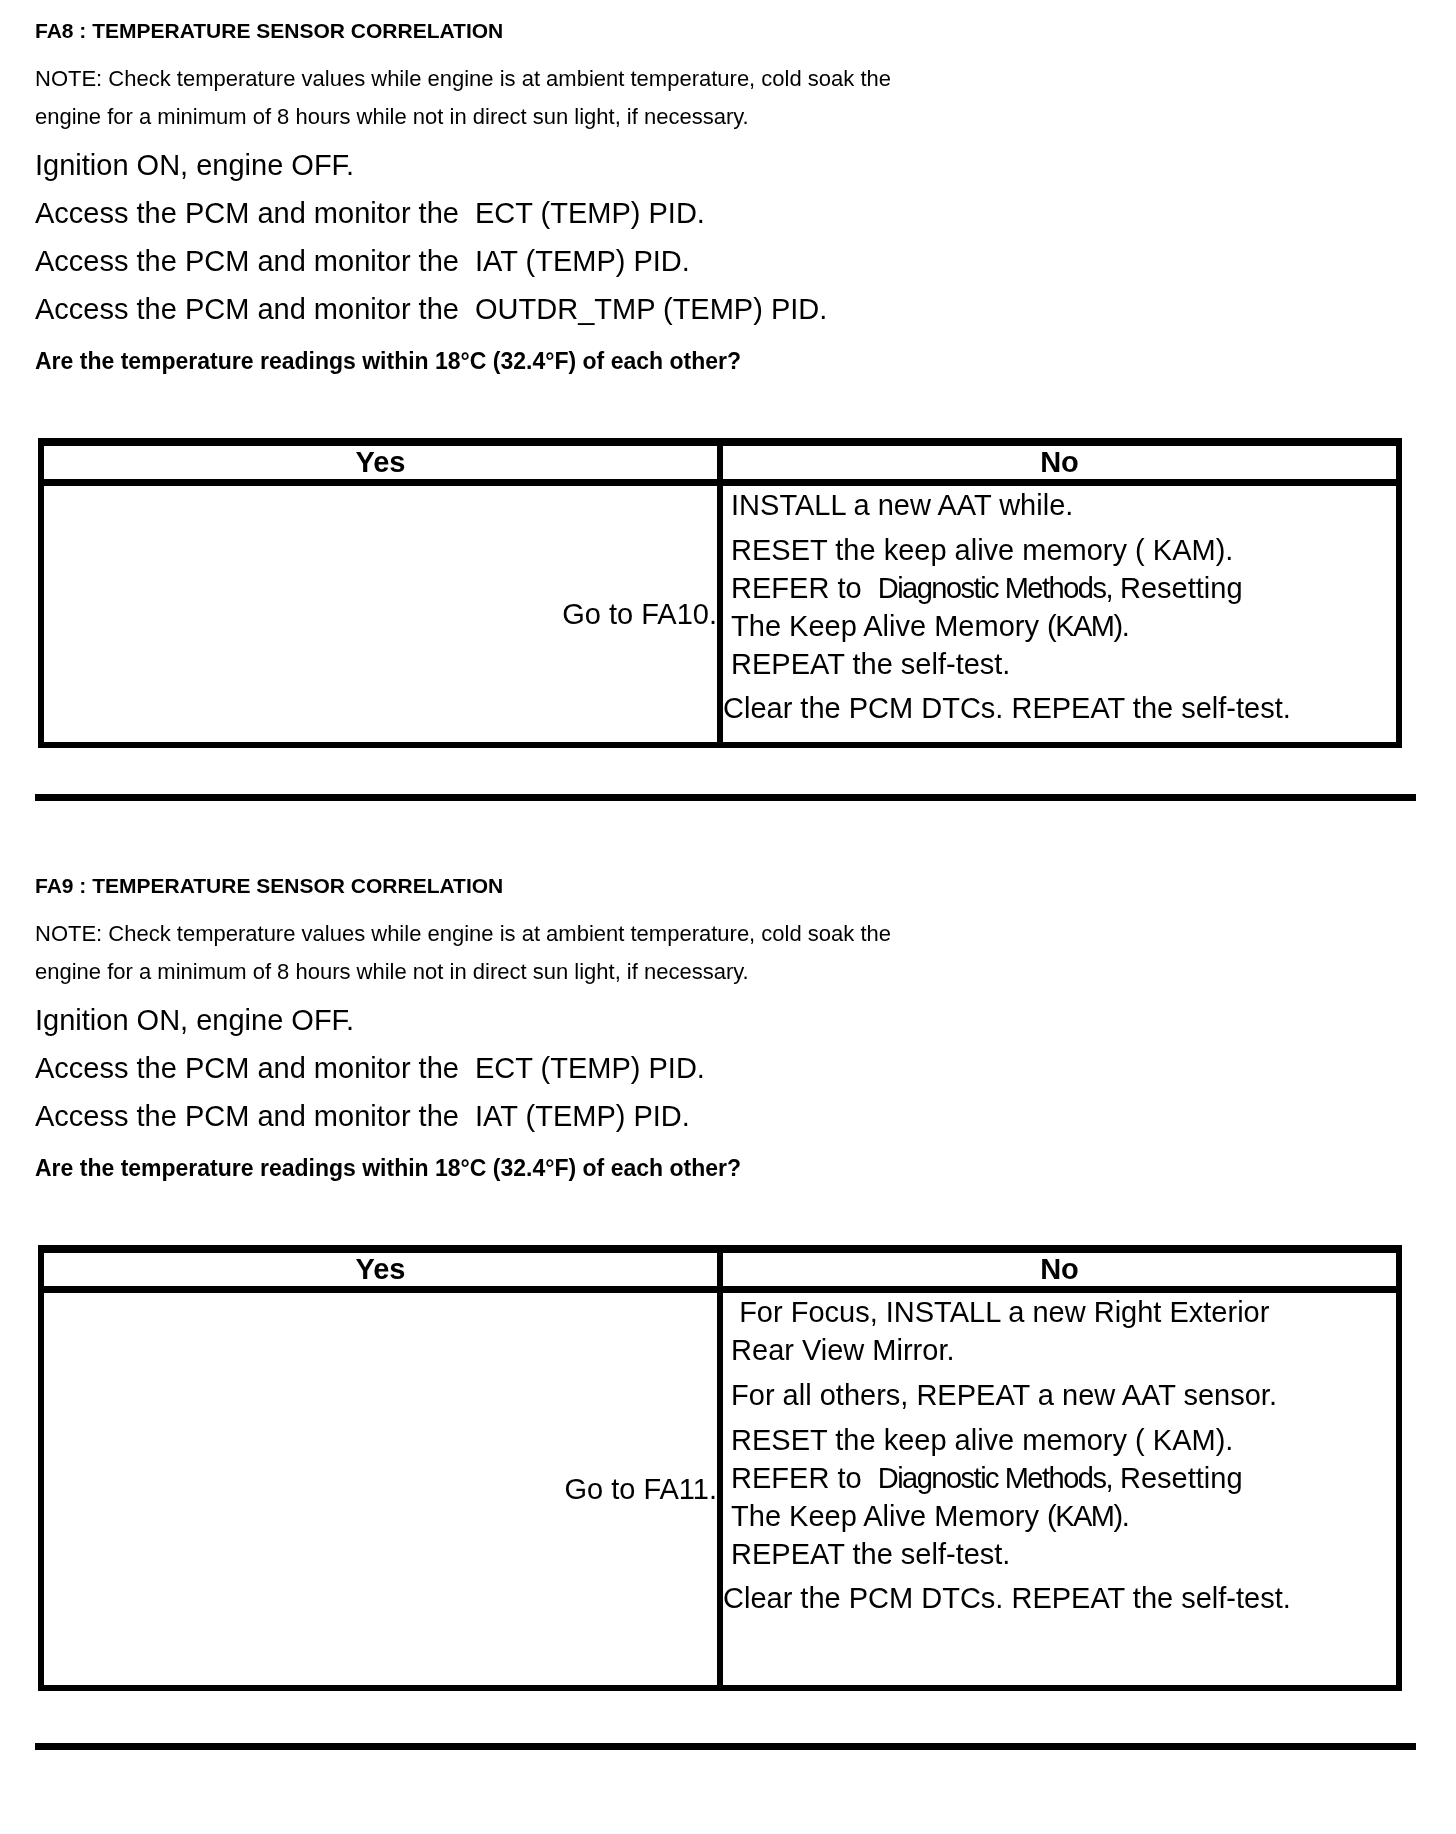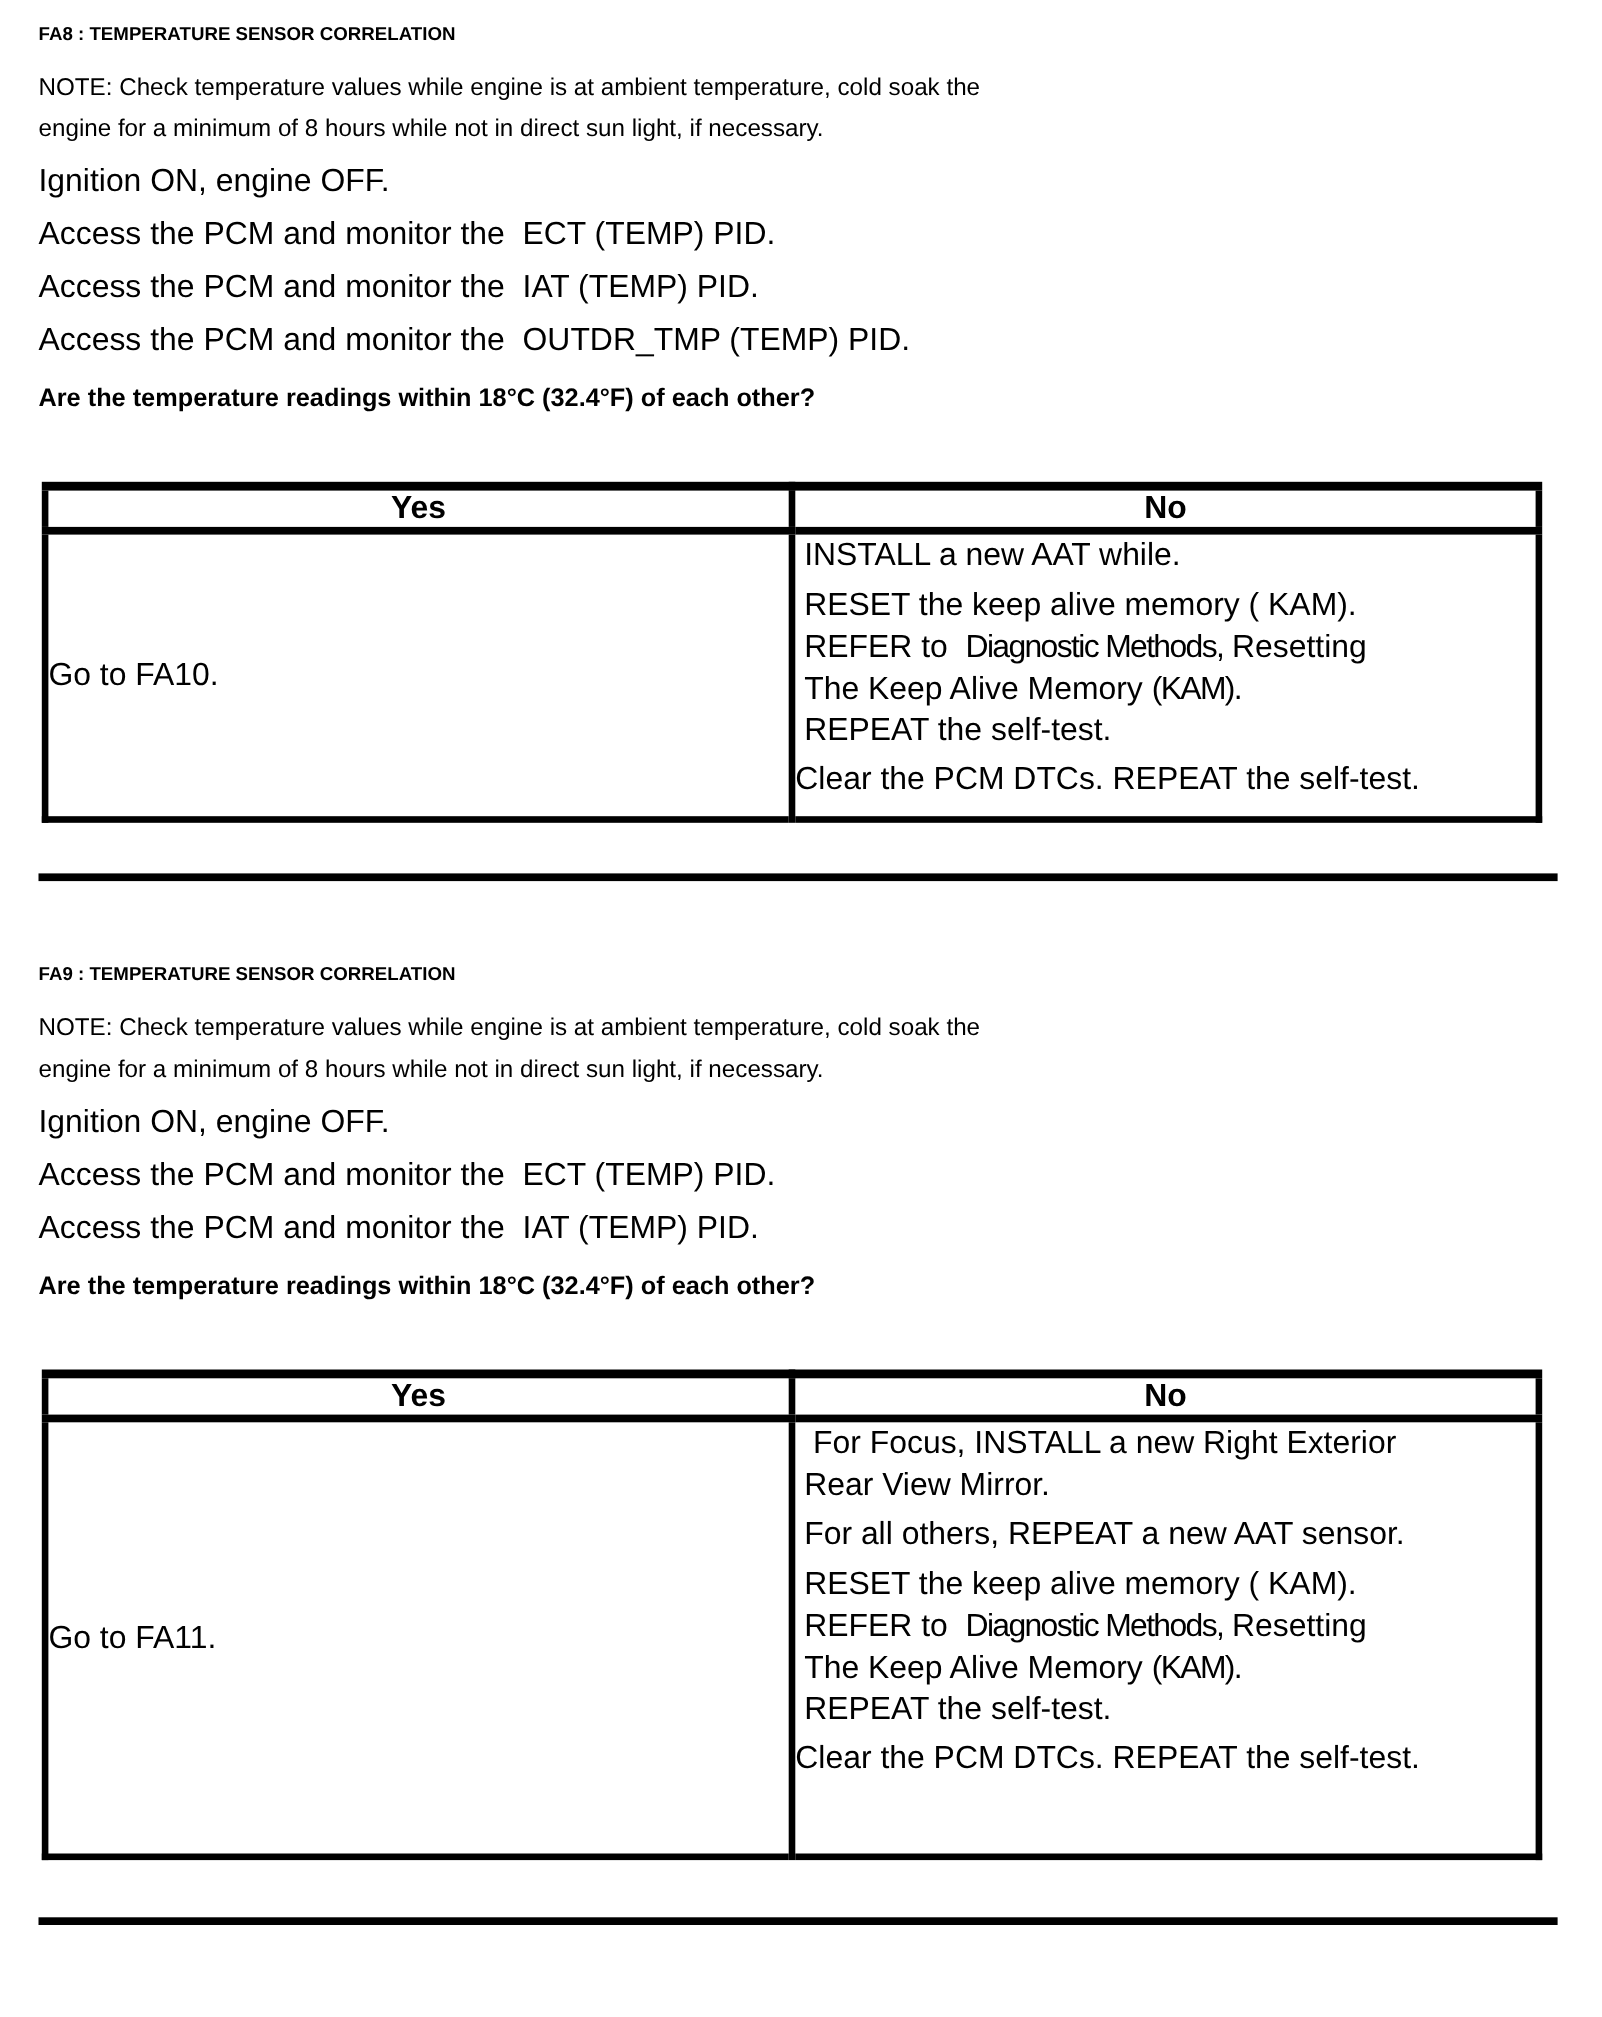--- a/index.html
+++ b/index.html
@@ -7,21 +7,21 @@
     width: 1456px;
     height: 1834px;
     background: #ffffff;
     color: #000000;
     font-family: "Liberation Sans", sans-serif;
     box-sizing: border-box;
     padding: 0 40px 0 35px;
     overflow: hidden;
   }
   .section-title {
-    font-size: 17px;
+    font-size: 21px;
     font-weight: bold;
     margin: 18px 0 0 0;
     line-height: 26px;
     white-space: pre-wrap;
   }
   section.sec-2 .section-title { margin-top: 72px; }
   .note {
     font-size: 22px;
     line-height: 38px;
     margin: 16px 0 0 0;
@@ -61,21 +61,21 @@
   }
   table.result-table th + th,
   table.result-table td + td { border-left: 6px solid #000; }
   table.result-table td {
     box-sizing: border-box;
     font-size: 29px;
     line-height: 38px;
     padding: 0;
   }
   td.yes-cell {
-    text-align: left;
+    text-align: right;
     vertical-align: middle;
   }
   td.no-cell {
     vertical-align: top;
     padding: 7px 4px 0 6px;
   }
   .table-fa8 td { height: 262px; }
   .table-fa9 td { height: 399px; }
   .cell-p { white-space: pre-wrap; margin: 0; }
   .cell-p.gap-after { margin-bottom: 7px; }

